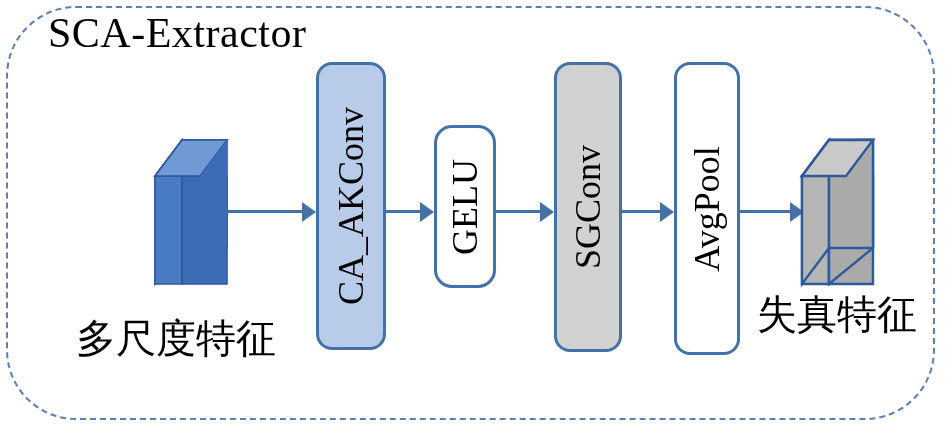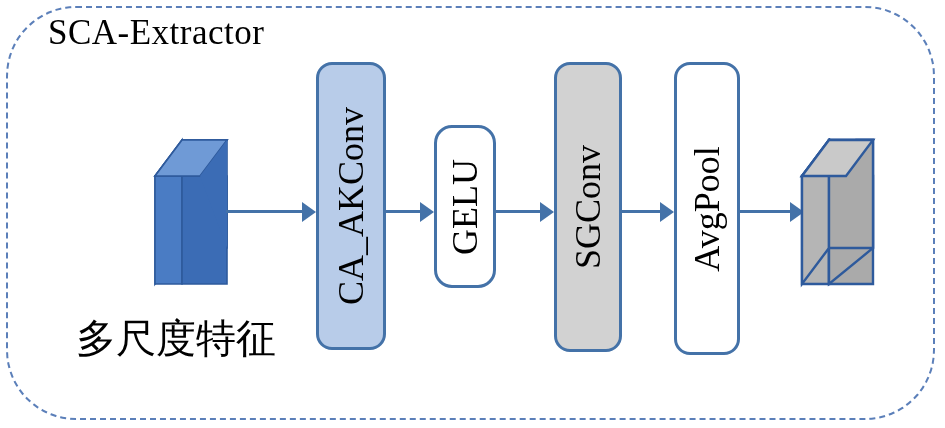--- a/index.html
+++ b/index.html
@@ -29,21 +29,21 @@
     border: 2px dashed #5b7fb9;
     border-radius: 70px;
     background: transparent;
   }
 
   
   .module-title {
     position: absolute;
     left: 48px;
     top: 12px;
-    font-size: 35px;
+    font-size: 42px;
     line-height: 42px;
     color: #000000;
     white-space: nowrap;
     letter-spacing: 0.5px;
   }
 
   
   .proc-box {
     position: absolute;
     box-sizing: border-box;
@@ -215,14 +215,15 @@
       <polygon points="6,38 33,2 77,2 50,38" fill="#c9c9c9" stroke="#2e5a9c" stroke-width="2.4"></polygon>
 
       <polygon points="6,38 33,2 33,110 6,146" fill="#b5b5b5" stroke="#2e5a9c" stroke-width="2.4"></polygon>
       <polygon points="33,2 77,2 77,110 33,110" fill="#aaaaaa" stroke="#2e5a9c" stroke-width="2.4"></polygon>
       <polygon points="6,38 33,2 77,2 50,38" fill="#c9c9c9" stroke="#2e5a9c" stroke-width="2.4"></polygon>
     </svg>
   </div>
 
   <div class="caption caption-input">多尺度特征</div>
 
+  <div class="caption caption-output">失真特征</div>
 
 </div>
 
 </body></html>

